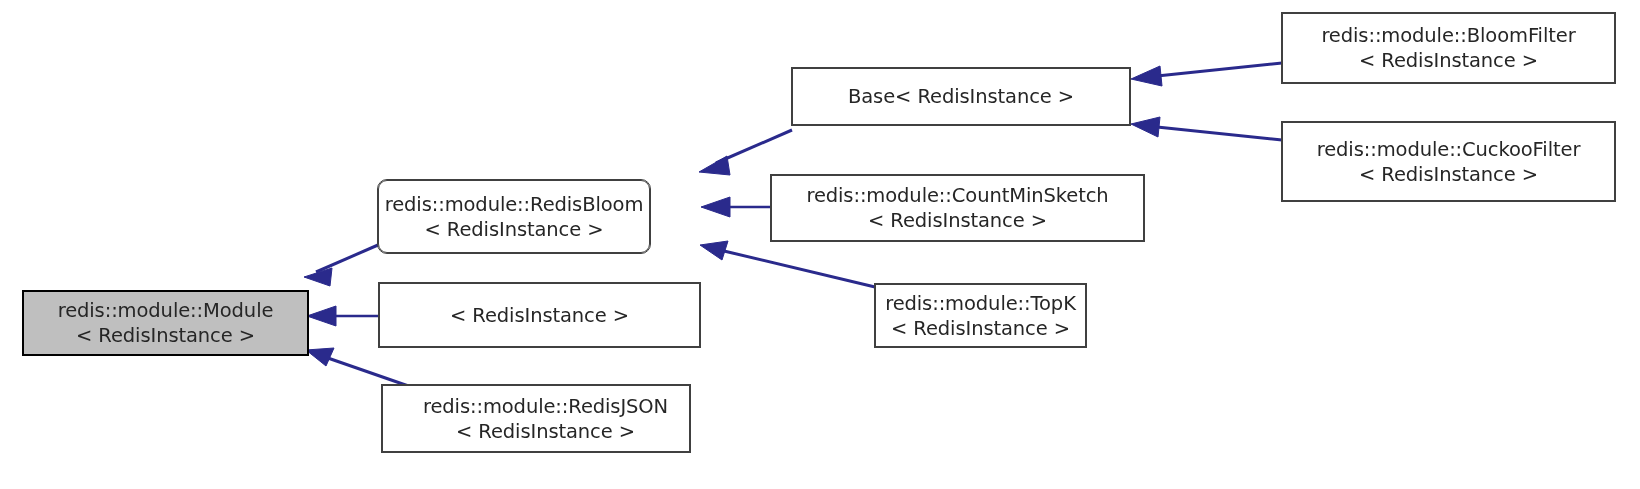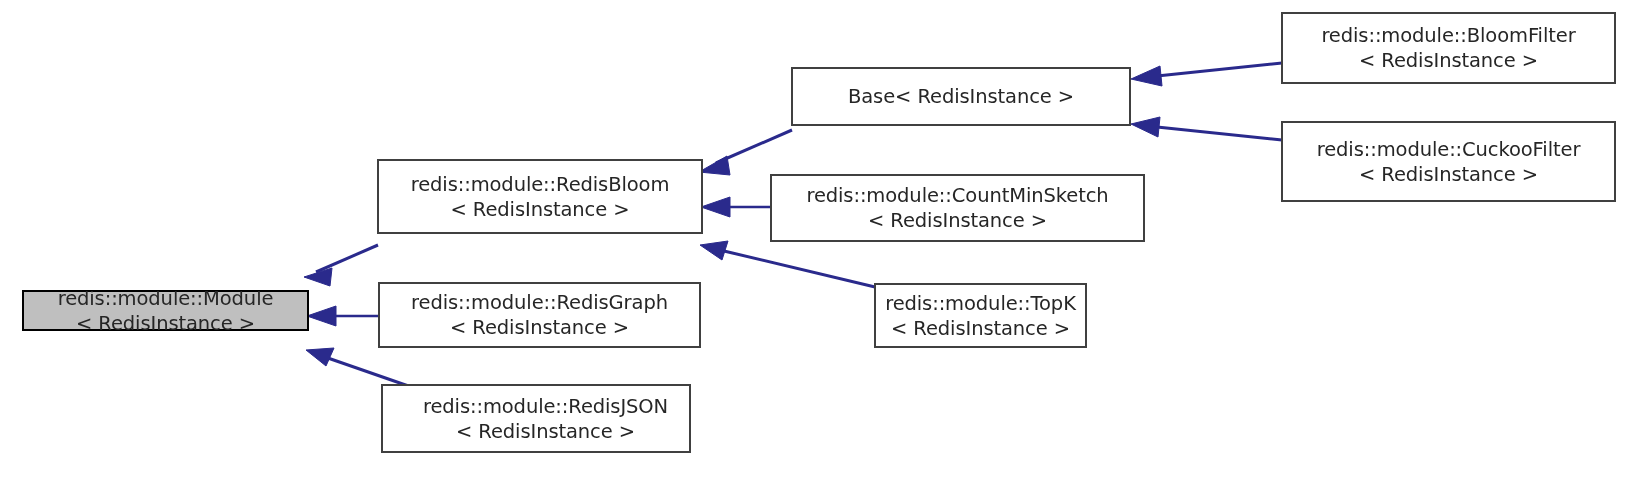--- a/index.html
+++ b/index.html
@@ -94,26 +94,26 @@
       <line x1="1282" y1="63" x2="1157" y2="76" stroke="#2a2a8c" stroke-width="3"></line>
       <polygon points="1131,79 1160,66 1162,86" fill="#2a2a8c" stroke="#2a2a8c" stroke-width="1"></polygon>
     </g>
 
     <g>
       <line x1="1282" y1="140" x2="1157" y2="127" stroke="#2a2a8c" stroke-width="3"></line>
       <polygon points="1131,124 1160,117 1158,137" fill="#2a2a8c" stroke="#2a2a8c" stroke-width="1"></polygon>
     </g>
   </svg>
 
-  <div class="uml-node root" style="left:23px; top:291px; width:285px; height:39px;align-items:center;">
+  <div class="uml-node root" style="left:23px; top:291px; width:285px; height:64px;align-items:center;">
     <span class="line1">redis::module::Module</span>
     <span class="line2">&lt; RedisInstance &gt;</span>
   </div>
 
-  <div class="uml-node" style="left:378px; top:160px; width:324px; height:73px;">
+  <div class="uml-node" style="left:378px; top:180px; width:272px; height:73px;border-radius:9px;">
     <span class="line1">redis::module::RedisBloom</span>
     <span class="line2">&lt; RedisInstance &gt;</span>
   </div>
 
   <div class="uml-node" style="left:792px; top:68px; width:338px; height:57px;">
     <span class="line2">Base&lt; RedisInstance &gt;</span>
   </div>
 
   <div class="uml-node" style="left:1282px; top:13px; width:333px; height:70px;align-items:center;">
     <span class="line1">redis::module::BloomFilter</span>
@@ -124,21 +124,20 @@
     <span class="line1">redis::module::CuckooFilter</span>
     <span class="line2">&lt; RedisInstance &gt;</span>
   </div>
 
   <div class="uml-node" style="left:771px; top:175px; width:373px; height:66px;">
     <span class="line1">redis::module::CountMinSketch</span>
     <span class="line2">&lt; RedisInstance &gt;</span>
   </div>
 
   <div class="uml-node" style="left:379px; top:283px; width:321px; height:64px;">
-    <span class="line1">redis::module::RedisGraph</span>
     <span class="line2">&lt; RedisInstance &gt;</span>
   </div>
 
   <div class="uml-node" style="left:875px; top:284px; width:211px; height:63px;">
     <span class="line1">redis::module::TopK</span>
     <span class="line2">&lt; RedisInstance &gt;</span>
   </div>
 
   <div class="uml-node" style="left:382px; top:385px; width:308px; height:67px;padding-left:19px;">
     <span class="line1">redis::module::RedisJSON</span>

